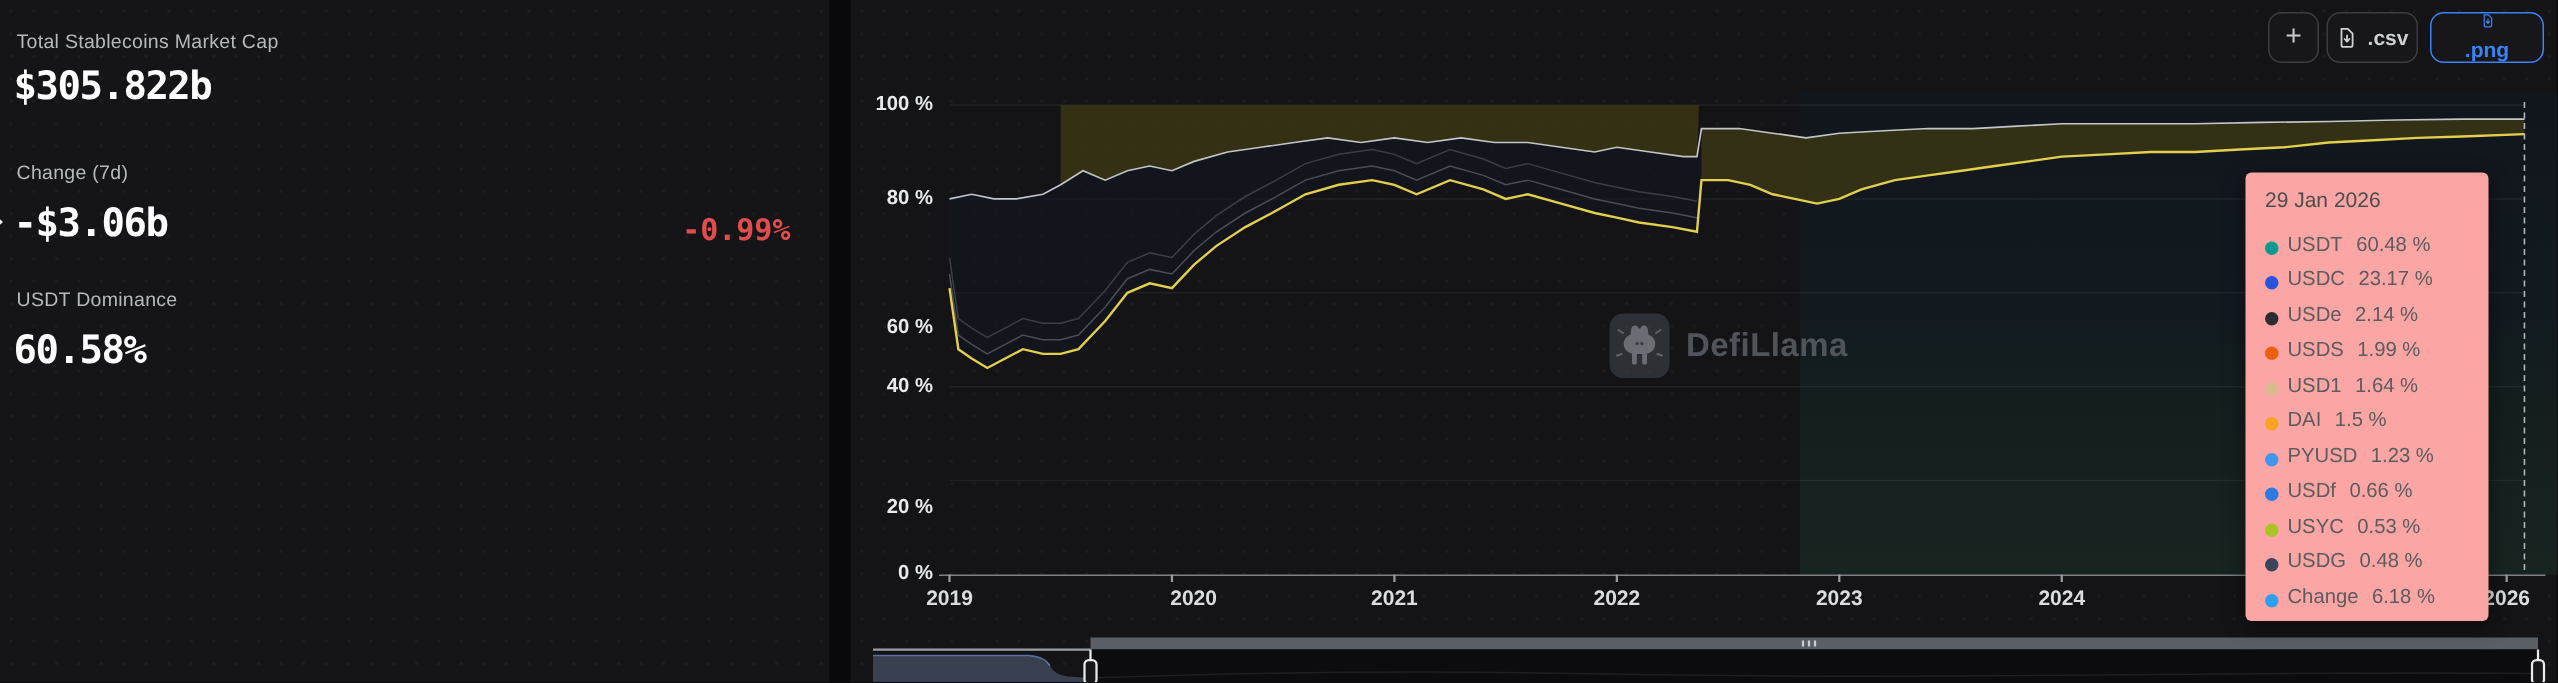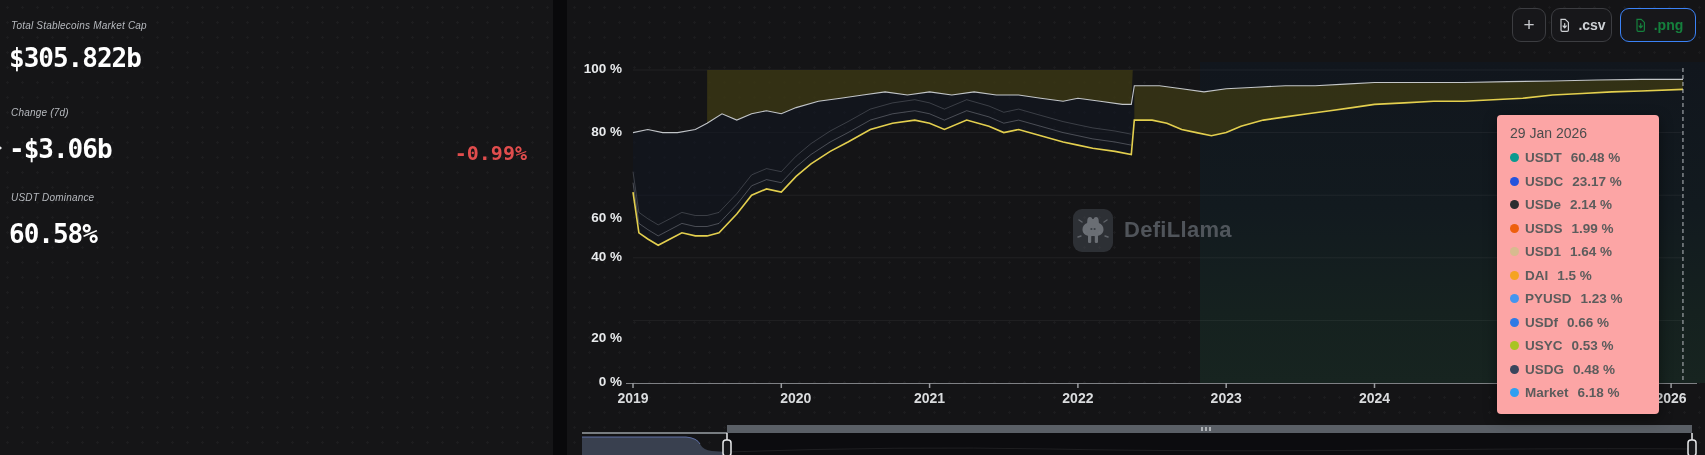--- a/index.html
+++ b/index.html
@@ -11,21 +11,21 @@
   }
   .dots {
     background-image: radial-gradient(circle, rgba(255,255,255,0.035) 1px, transparent 1.3px);
     background-size: 15px 15px;
   }
   
   #left-panel {
     position:absolute; left:0; top:0; width:553px; height:455px;
     background-color:#151517;
   }
-  .stat-label { color:#b6b9be; font-size:10px; letter-spacing:.2px;font-style:italic; }
+  .stat-label { color:#b6b9be; font-size:13px; letter-spacing:.2px; }
   .stat-value {
     font-family:"DejaVu Sans Mono", monospace; font-weight:bold;
     color:#ffffff; font-size:26px; letter-spacing:-1px;
   }
   #mcap-label   { position:absolute; left:11px; top:20px; }
   #mcap-value   { position:absolute; left:9px;  top:43px; }
   #change-label { position:absolute; left:11px; top:107px; }
   #change-value { position:absolute; left:9px;  top:134px; }
   #change-pct   { position:absolute; right:26px; top:141px;
                   font-family:"DejaVu Sans Mono", monospace; font-weight:bold;
@@ -84,21 +84,21 @@
   #watermark .wm-text { color:#5f646b; font-size:22px; font-weight:bold; letter-spacing:.3px; }
   
   #chart-svg { position:absolute; left:0; top:0; pointer-events:none; }
   
   #tooltip {
     position:absolute; left:1497px; top:115px; width:162px;
     background:#fca5a5; border-radius:4px; box-shadow:0 4px 14px rgba(0,0,0,.45);
     padding:10px 12px 9px 13px; z-index:30;
   }
   #tooltip .tt-date { color:#4c4c4c; font-size:14px; margin-bottom:5px; }
-  .tt-row { display:flex; align-items:center; gap:6px; height:23.5px;font-weight:bold; }
+  .tt-row { display:flex; align-items:flex-end; gap:6px; height:23.5px; }
   .tt-dot { width:9px; height:9px; border-radius:50%; flex:0 0 auto; }
   .tt-label, .tt-value { color:#5c5c5c; font-size:13.5px; }
   .tt-value { margin-left:3px; }
 </style>
 </head>
 <body>
 
 <div id="page">
 
   <aside id="left-panel" class="dots">
@@ -201,21 +201,21 @@
   <button id="add-btn" class="tr-btn">
     <span>+</span>
   </button>
   <button id="csv-btn" class="tr-btn">
     <svg class="file-ic" viewBox="0 0 15 15">
       <path d="M4 1.3 h4.2 L11.4 4.4 V12 a1.3 1.3 0 0 1 -1.3 1.3 H5.3 A1.3 1.3 0 0 1 4 12 z" fill="none" stroke="currentColor" stroke-width="1.2"></path>
       <path d="M7.7 5.6 v3.8 M6.1 8 l1.6 1.8 L9.3 8" fill="none" stroke="currentColor" stroke-width="1.2" stroke-linecap="round" stroke-linejoin="round"></path>
     </svg>
     <span>.csv</span>
   </button>
-  <button id="png-btn" class="tr-btn" style="color: #15803d; border-color: rgb(59, 130, 246);">
+  <button id="png-btn" class="tr-btn" style="color: #3b82f6; border-color: rgb(59, 130, 246); flex-direction: column;">
     <svg class="file-ic" viewBox="0 0 15 15">
       <path d="M4 1.3 h4.2 L11.4 4.4 V12 a1.3 1.3 0 0 1 -1.3 1.3 H5.3 A1.3 1.3 0 0 1 4 12 z" fill="none" stroke="currentColor" stroke-width="1.2"></path>
       <path d="M7.7 5.6 v3.8 M6.1 8 l1.6 1.8 L9.3 8" fill="none" stroke="currentColor" stroke-width="1.2" stroke-linecap="round" stroke-linejoin="round"></path>
     </svg>
     <span>.png</span>
   </button>
 
   <div id="tooltip">
     <div class="tt-date">29 Jan 2026</div>
     <div id="tt-rows">
@@ -264,19 +264,19 @@
           <span class="tt-label">USYC</span>
           <span class="tt-value">0.53 %</span>
         </div>
         <div class="tt-row">
           <span class="tt-dot" style="background: rgb(58, 69, 92);"></span>
           <span class="tt-label">USDG</span>
           <span class="tt-value">0.48 %</span>
         </div>
         <div class="tt-row">
           <span class="tt-dot" style="background: rgb(47, 159, 240);"></span>
-          <span class="tt-label">Market</span>
+          <span class="tt-label">Change</span>
           <span class="tt-value">6.18 %</span>
         </div>
       </div>
   </div>
 
 </div>
 
 </body></html>

